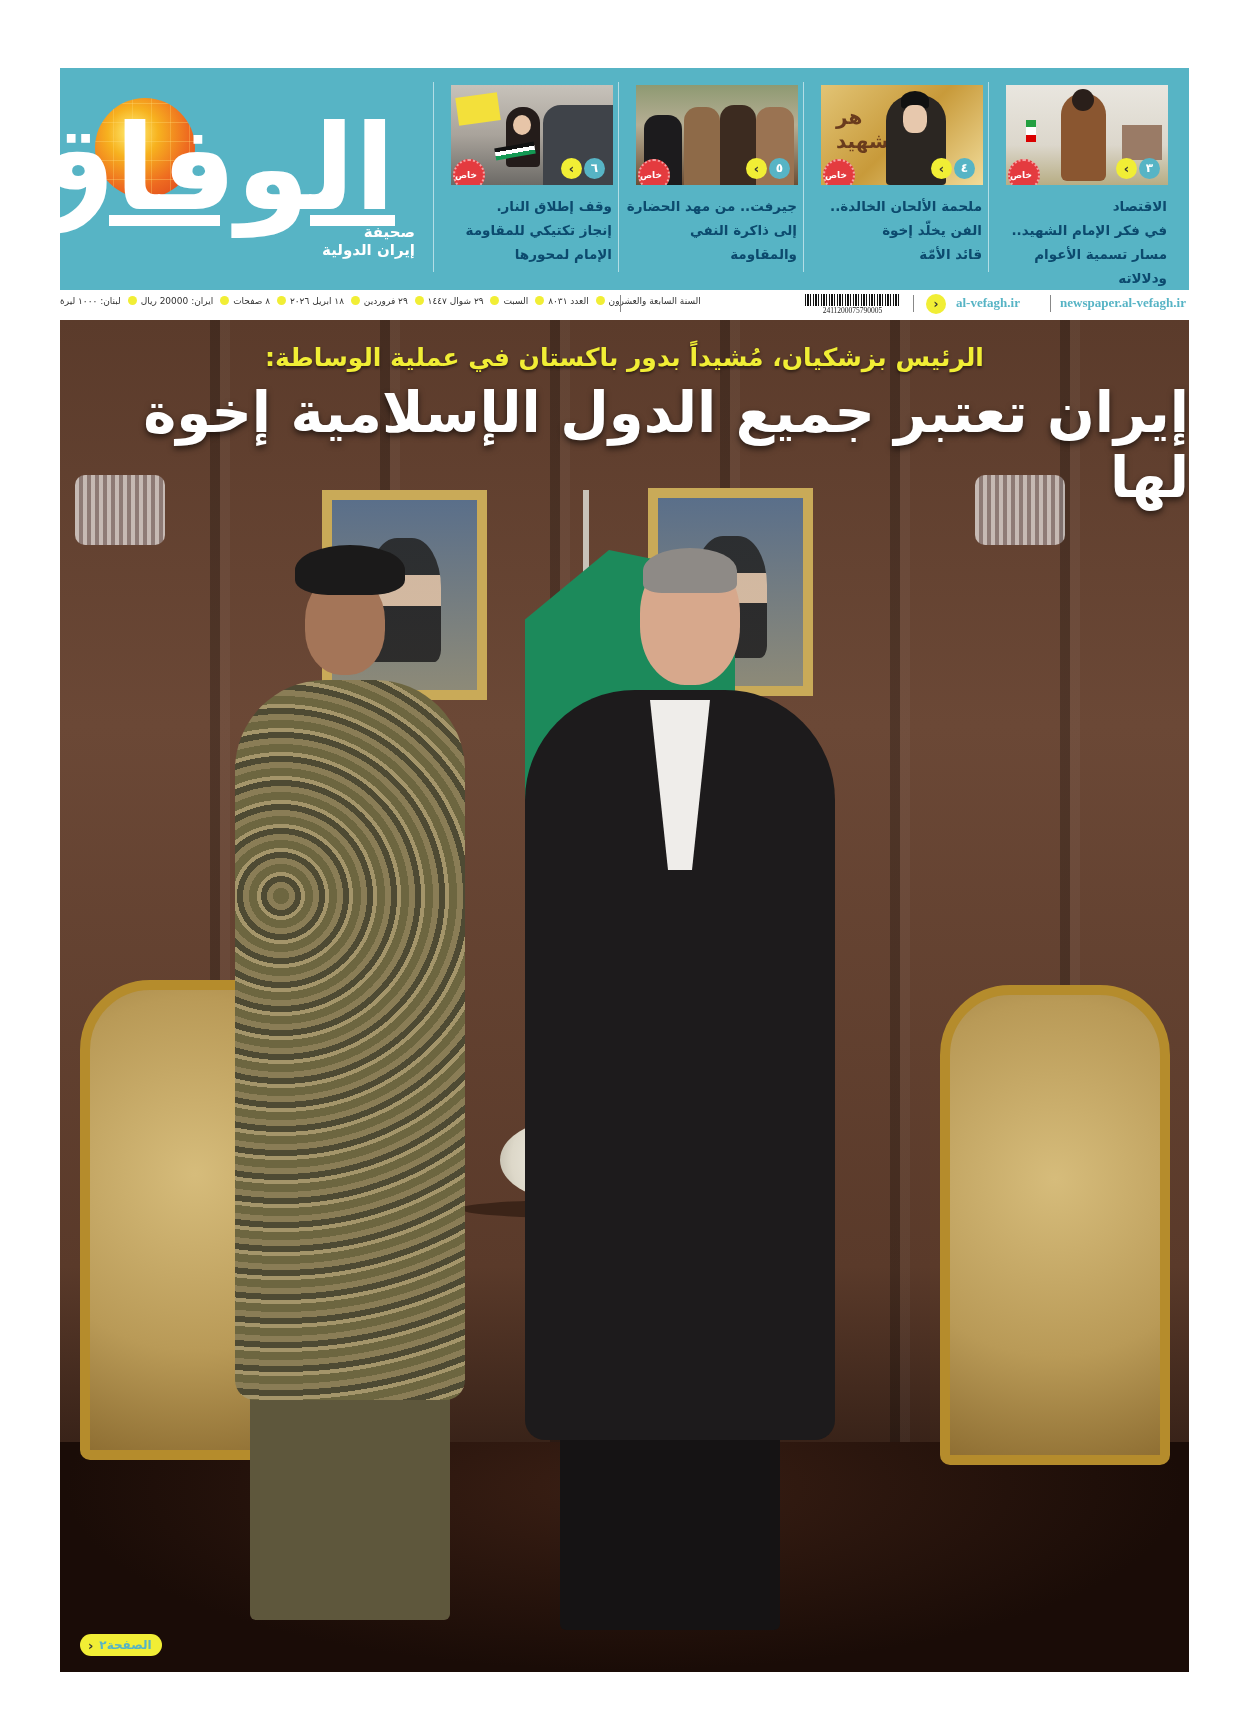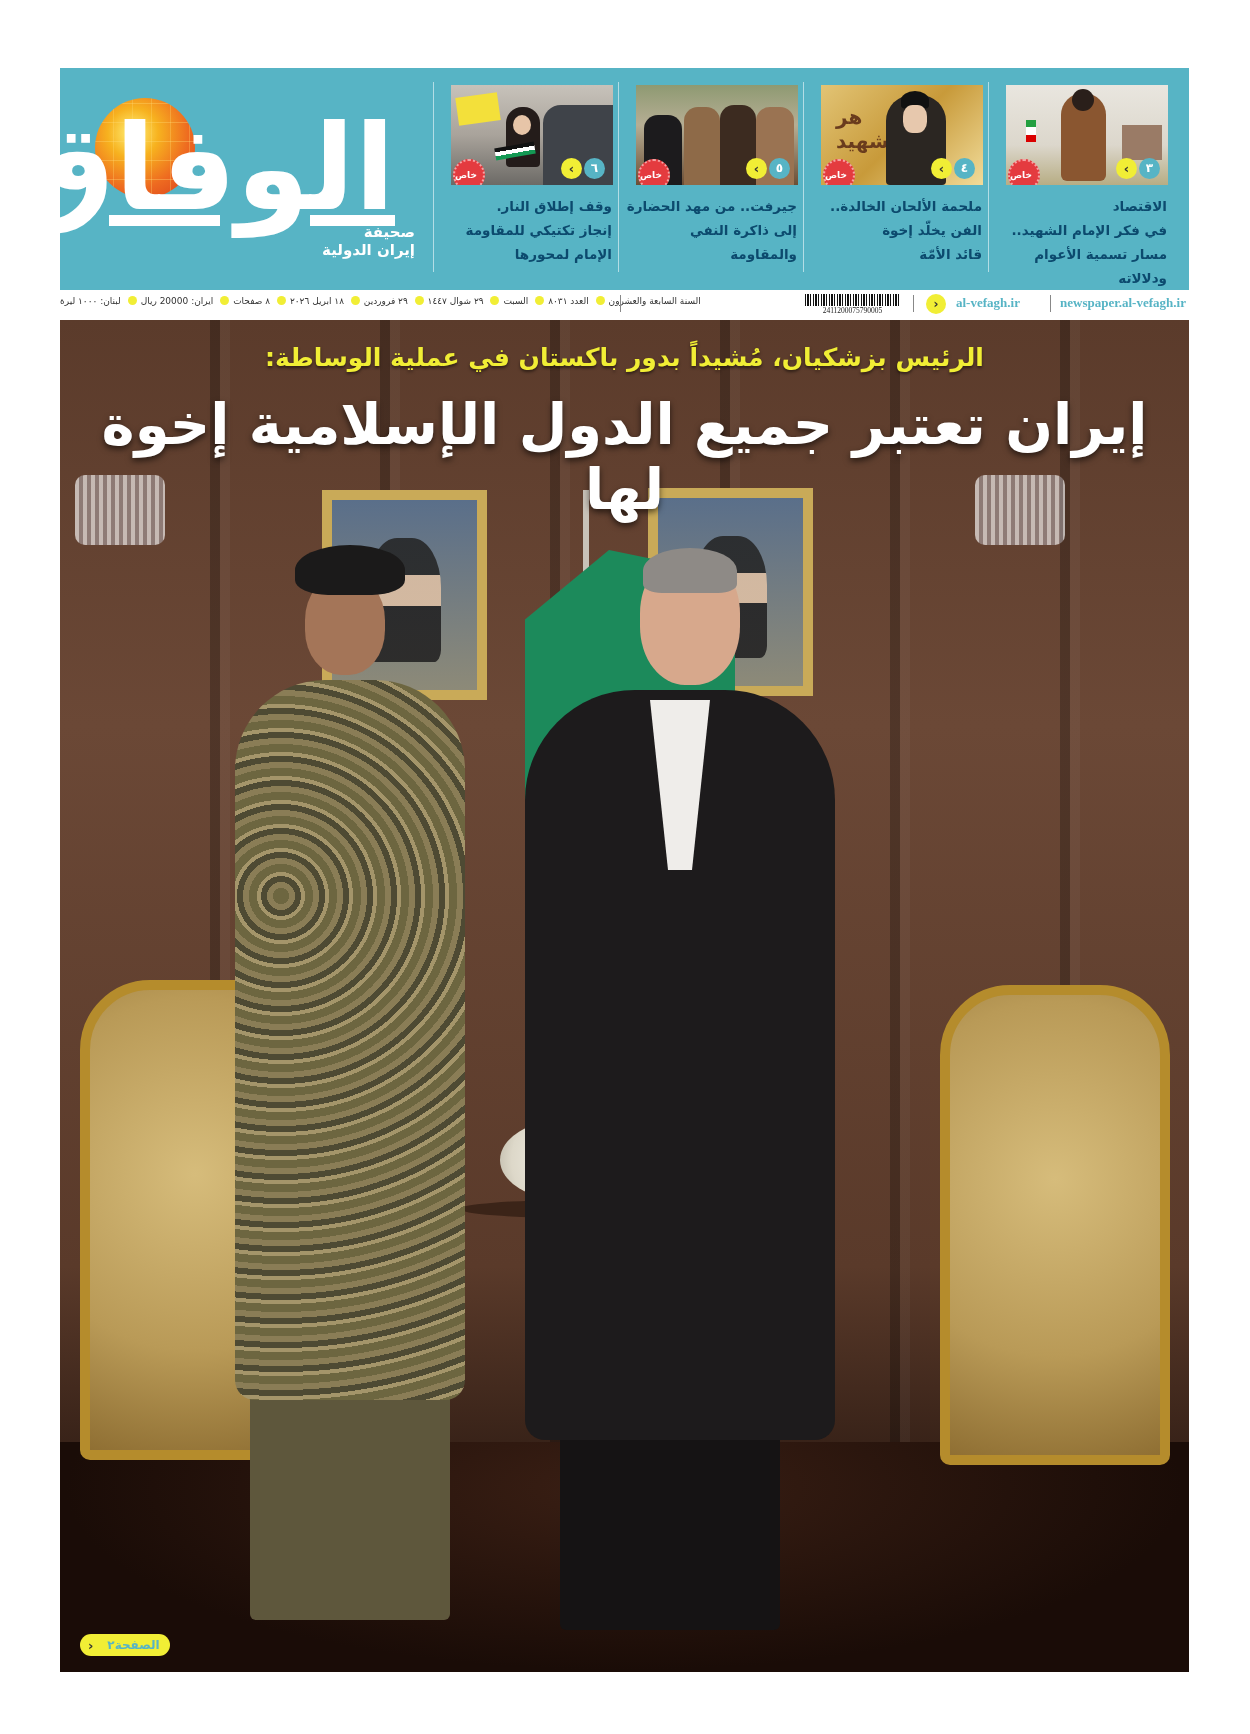--- a/index.html
+++ b/index.html
@@ -87,24 +87,24 @@
   .beret { left:235px; top:225px; width:110px; height:50px; border-radius:50% 50% 30% 30%; background:#1b1a1a; }
   .pres-body { left:465px; top:370px; width:310px; height:750px; border-radius:110px 110px 20px 20px; background:#1d1b1c; }
   .pres-shirt { left:590px; top:380px; width:60px; height:170px; background:#efedea; clip-path:polygon(0 0,100% 0,70% 100%,30% 100%); }
   .pres-legs { left:500px; top:1110px; width:220px; height:200px; background:#151314; border-radius:6px; }
   .pres-head { left:580px; top:235px; width:100px; height:130px; border-radius:45%; background:#d7a88c; }
   .pres-hair { left:583px; top:228px; width:94px; height:45px; border-radius:50% 50% 20% 20%; background:#8e8a86; }
   .flowers { left:440px; top:800px; width:130px; height:80px; border-radius:50%; background: radial-gradient(circle, #f5f3ea 0%, #ddd8c9 70%, #b8b2a2 100%); }
   .table { left:400px; top:880px; width:230px; height:18px; background:#3b2418; border-radius:50%; }
 
   .sub-headline { position:absolute; left:0; right:0; top:23px; text-align:center; direction:rtl; color:#f1ee35; font-weight:bold; font-size:25px; text-shadow:0 2px 3px rgba(0,0,0,.5); }
-  .headline { position:absolute; left:0; right:0; top:60px; text-align:center; direction:rtl; color:#fff; font-weight:bold; font-size:56px; letter-spacing:-1px; text-shadow:0 3px 6px rgba(0,0,0,.6);margin-top:12px; }
+  .headline { position:absolute; left:0; right:0; top:60px; text-align:right; direction:rtl; color:#fff; font-weight:bold; font-size:56px; letter-spacing:-1px; text-shadow:0 3px 6px rgba(0,0,0,.6); }
 
   .page-badge { position:absolute; left:20px; top:1314px; height:22px; padding:0 10px 0 8px; border-radius:11px; background:#f1ee35; direction:rtl; display:flex; align-items:center; gap:6px; }
-  .page-badge .pb-label { color:#57b4c5; font-size:12px; font-weight:bold;margin-left:8px; }
+  .page-badge .pb-label { color:#57b4c5; font-size:12px; font-weight:bold; }
   .page-badge .pb-go { color:#333; font-size:13px; font-weight:bold; }
 </style>
 </head>
 <body>
 
 <div class="page">
 
   <div class="masthead">
     <div class="logo">
       <div class="globe"></div>

